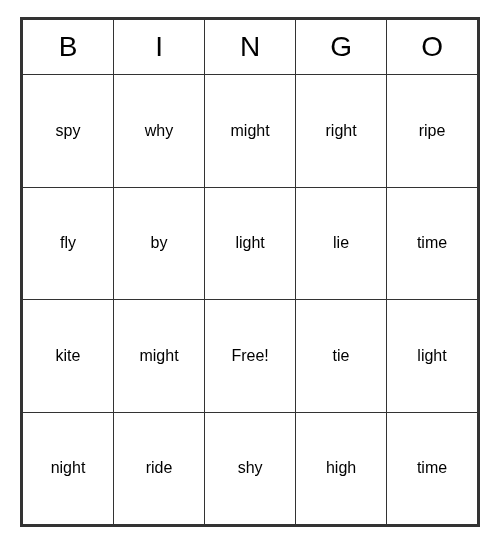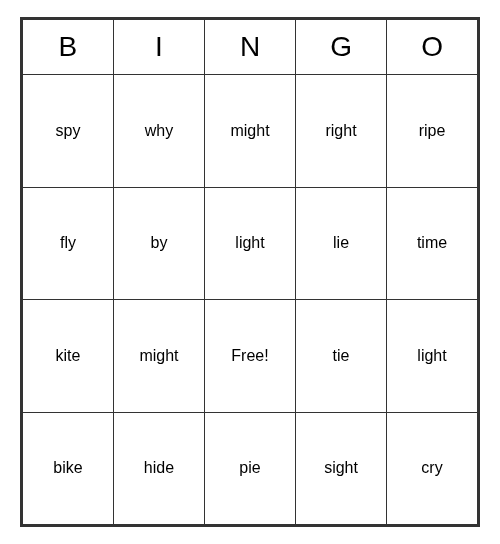--- a/index.html
+++ b/index.html
@@ -80,21 +80,21 @@
           <td>time</td>
         </tr>
         <tr>
           <td>kite</td>
           <td>might</td>
           <td class="free-cell">Free!</td>
           <td>tie</td>
           <td>light</td>
         </tr>
         <tr>
-          <td>bike</td>
-          <td>hide</td>
-          <td>pie</td>
-          <td>sight</td>
-          <td>cry</td>
+          <td>night</td>
+          <td>ride</td>
+          <td>shy</td>
+          <td>high</td>
+          <td>time</td>
         </tr>
       </tbody>
   </table>
 </div>
 
 </body></html>

